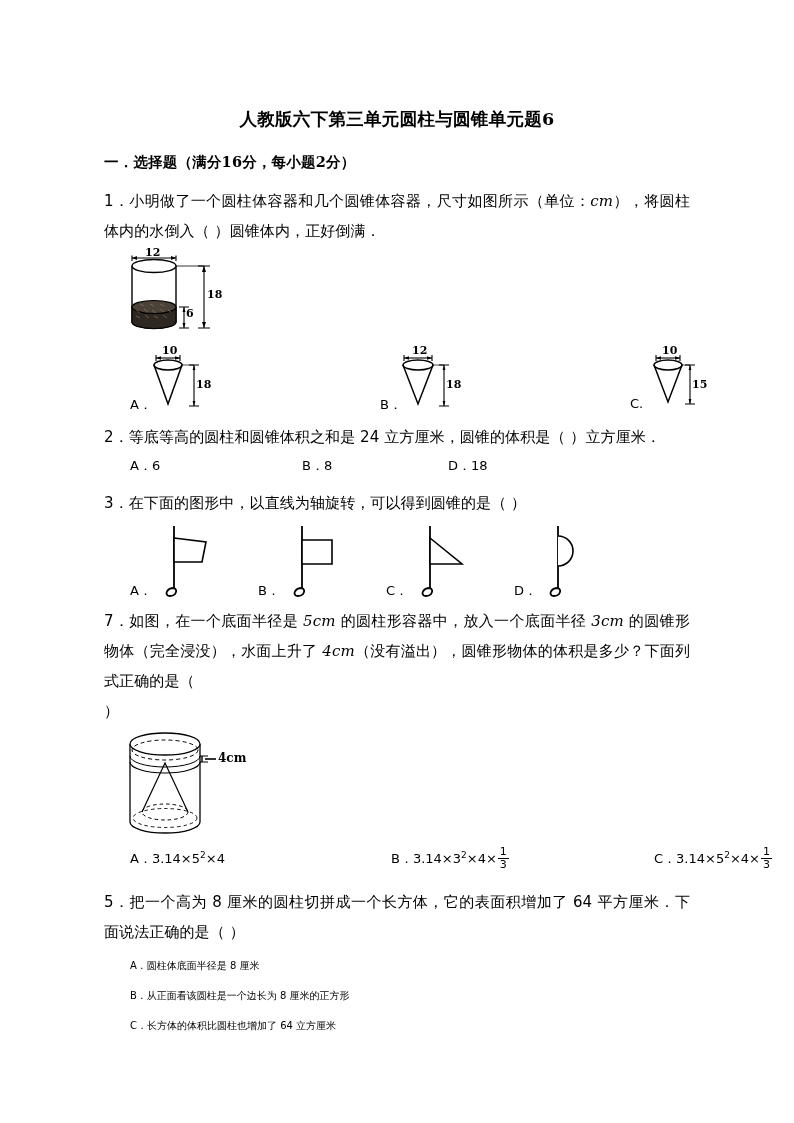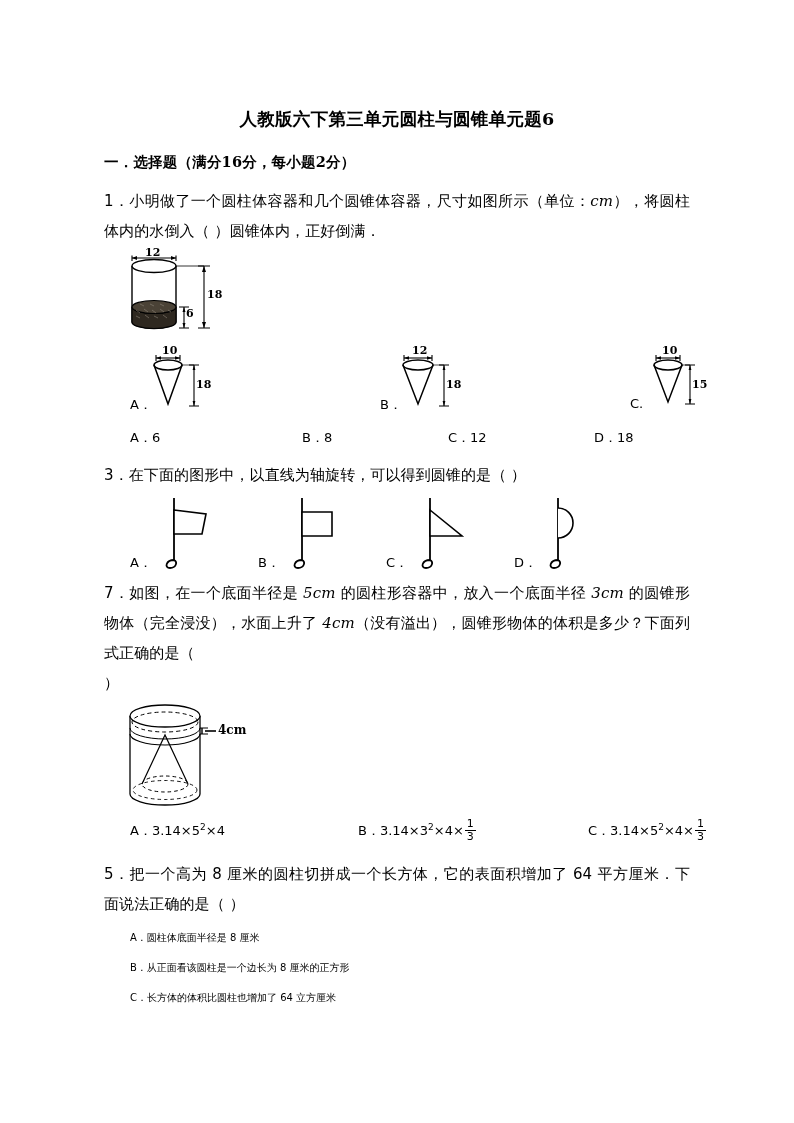--- a/index.html
+++ b/index.html
@@ -78,20 +78,21 @@
     line-height: 30px;
     padding-left: 26px;
   }
 
   .opt-abc-row {
     display: flex;
     font-size: 13px;
     line-height: 22px;
     margin-top: 6px;
     padding-left: 26px;
+    gap: 33px;
   }
   .opt-abc-row > div { flex: 0 0 auto; }
   .opt-abc-row > div:nth-child(1) { width: 228px; }
   .opt-abc-row > div:nth-child(2) { width: 230px; }
 
   
   .frac {
     display: inline-block;
     vertical-align: -0.45em;
     text-align: center;
@@ -223,25 +224,25 @@
         <path d="M56,23 L54.6,28 L57.4,28 Z" fill="#000"></path>
         <path d="M56,62 L54.6,57 L57.4,57 Z" fill="#000"></path>
         <path d="M48,23 L56,23" stroke="#000" stroke-width="0.7"></path>
       </svg>
       <span class="dim-num" style="left:28px;top:2px;">10</span>
       <span class="dim-num" style="left:58px;top:36px;">15</span>
     </div>
     <span class="label-letter" style="left:526px;top:54px;">C.</span>
   </div>
 
+  <div class="q-text" style="margin-top:2px;line-height:26px;">2．等底等高的圆柱和圆锥体积之和是 24 立方厘米，圆锥的体积是（     ）立方厘米．</div>
 
   <div class="opt-row opt-4" style="margin-top:2px;">
     <div>A．6</div>
     <div>B．8</div>
-    <div>C．12</div>
     <div>D．18</div>
   </div>
 
   <div class="q-text" style="margin-top:10px;line-height:26px;">3．在下面的图形中，以直线为轴旋转，可以得到圆锥的是（      ）</div>
 
   <div class="fig-block" style="height:84px;margin-top:6px;">
 
     <div style="position:absolute;left:40px;top:0;">
       <svg width="100" height="80" viewBox="0 0 100 80">
         <path d="M30,4 L30,66" stroke="#000" stroke-width="1.8" fill="none"></path>

